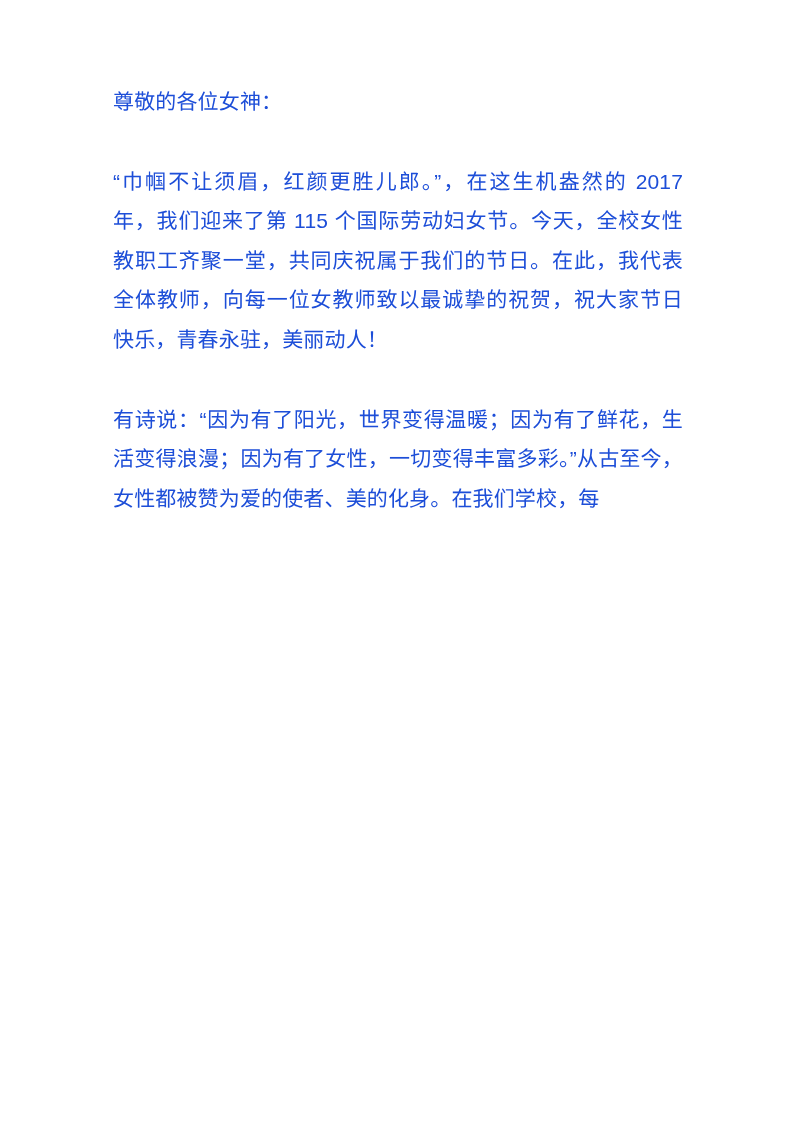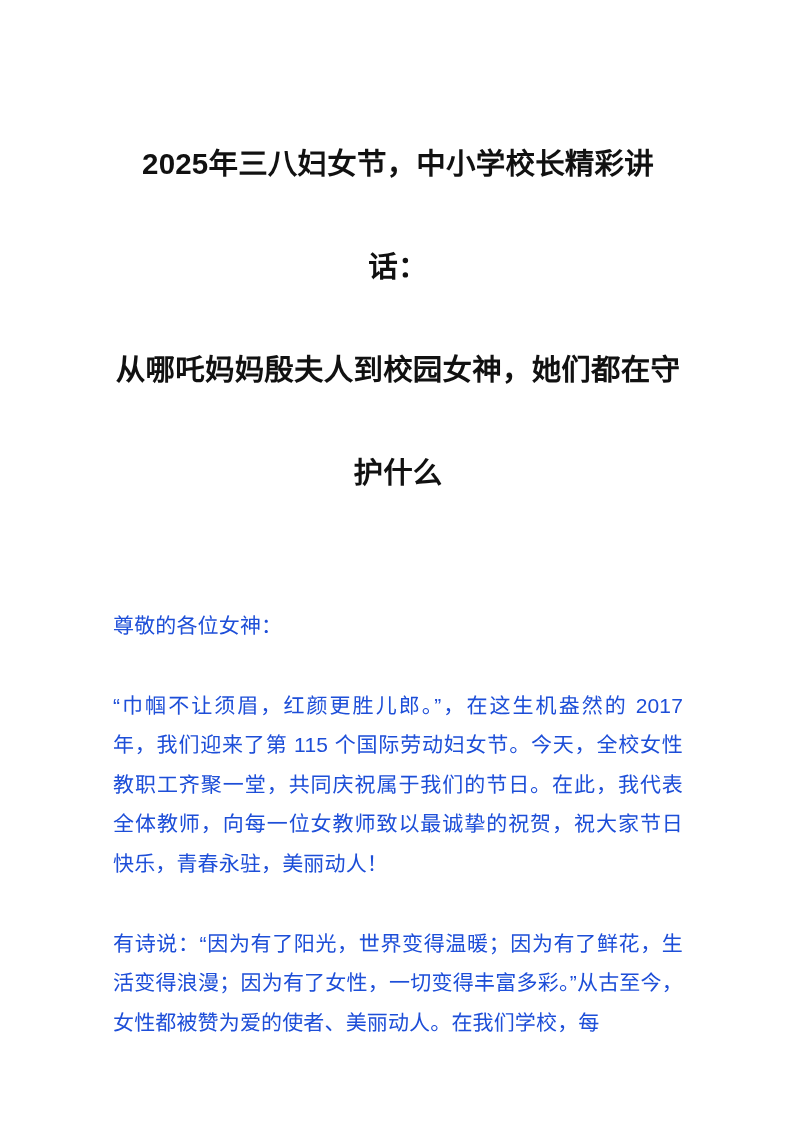--- a/index.html
+++ b/index.html
@@ -66,27 +66,22 @@
   .para.clipped {
     overflow: hidden;
   }
 </style>
 </head>
 <body>
 
 <div class="page">
   <div class="doc-body">
 
-    <h1 class="doc-title">
-      <span class="tline">2025年三八妇女节，中小学校长精彩讲话：</span>
-      <span class="tline">从哪吒妈妈殷夫人到校园女神，她们都在守</span>
-      <span class="tline">护什么</span>
-    </h1>
 
     <p class="para salutation">尊敬的各位女神：</p>
 
 
     <p class="para gap">“巾帼不让须眉，红颜更胜儿郎。”，在这生机盎然的 2017 年，我们迎来了第 115 个国际劳动妇女节。今天，全校女性教职工齐聚一堂，共同庆祝属于我们的节日。在此，我代表全体教师，向每一位女教师致以最诚挚的祝贺，祝大家节日快乐，青春永驻，美丽动人！</p>
 
-    <p class="para gap clipped">有诗说：“因为有了阳光，世界变得温暖；因为有了鲜花，生活变得浪漫；因为有了女性，一切变得丰富多彩。”从古至今，女性都被赞为爱的使者、美丽动人。在我们学校，每</p>
+    <p class="para gap clipped">有诗说：“因为有了阳光，世界变得温暖；因为有了鲜花，生活变得浪漫；因为有了女性，一切变得丰富多彩。”从古至今，女性都被赞为爱的使者、美的化身。在我们学校，每</p>
 
   </div>
 </div>
 
 </body></html>

